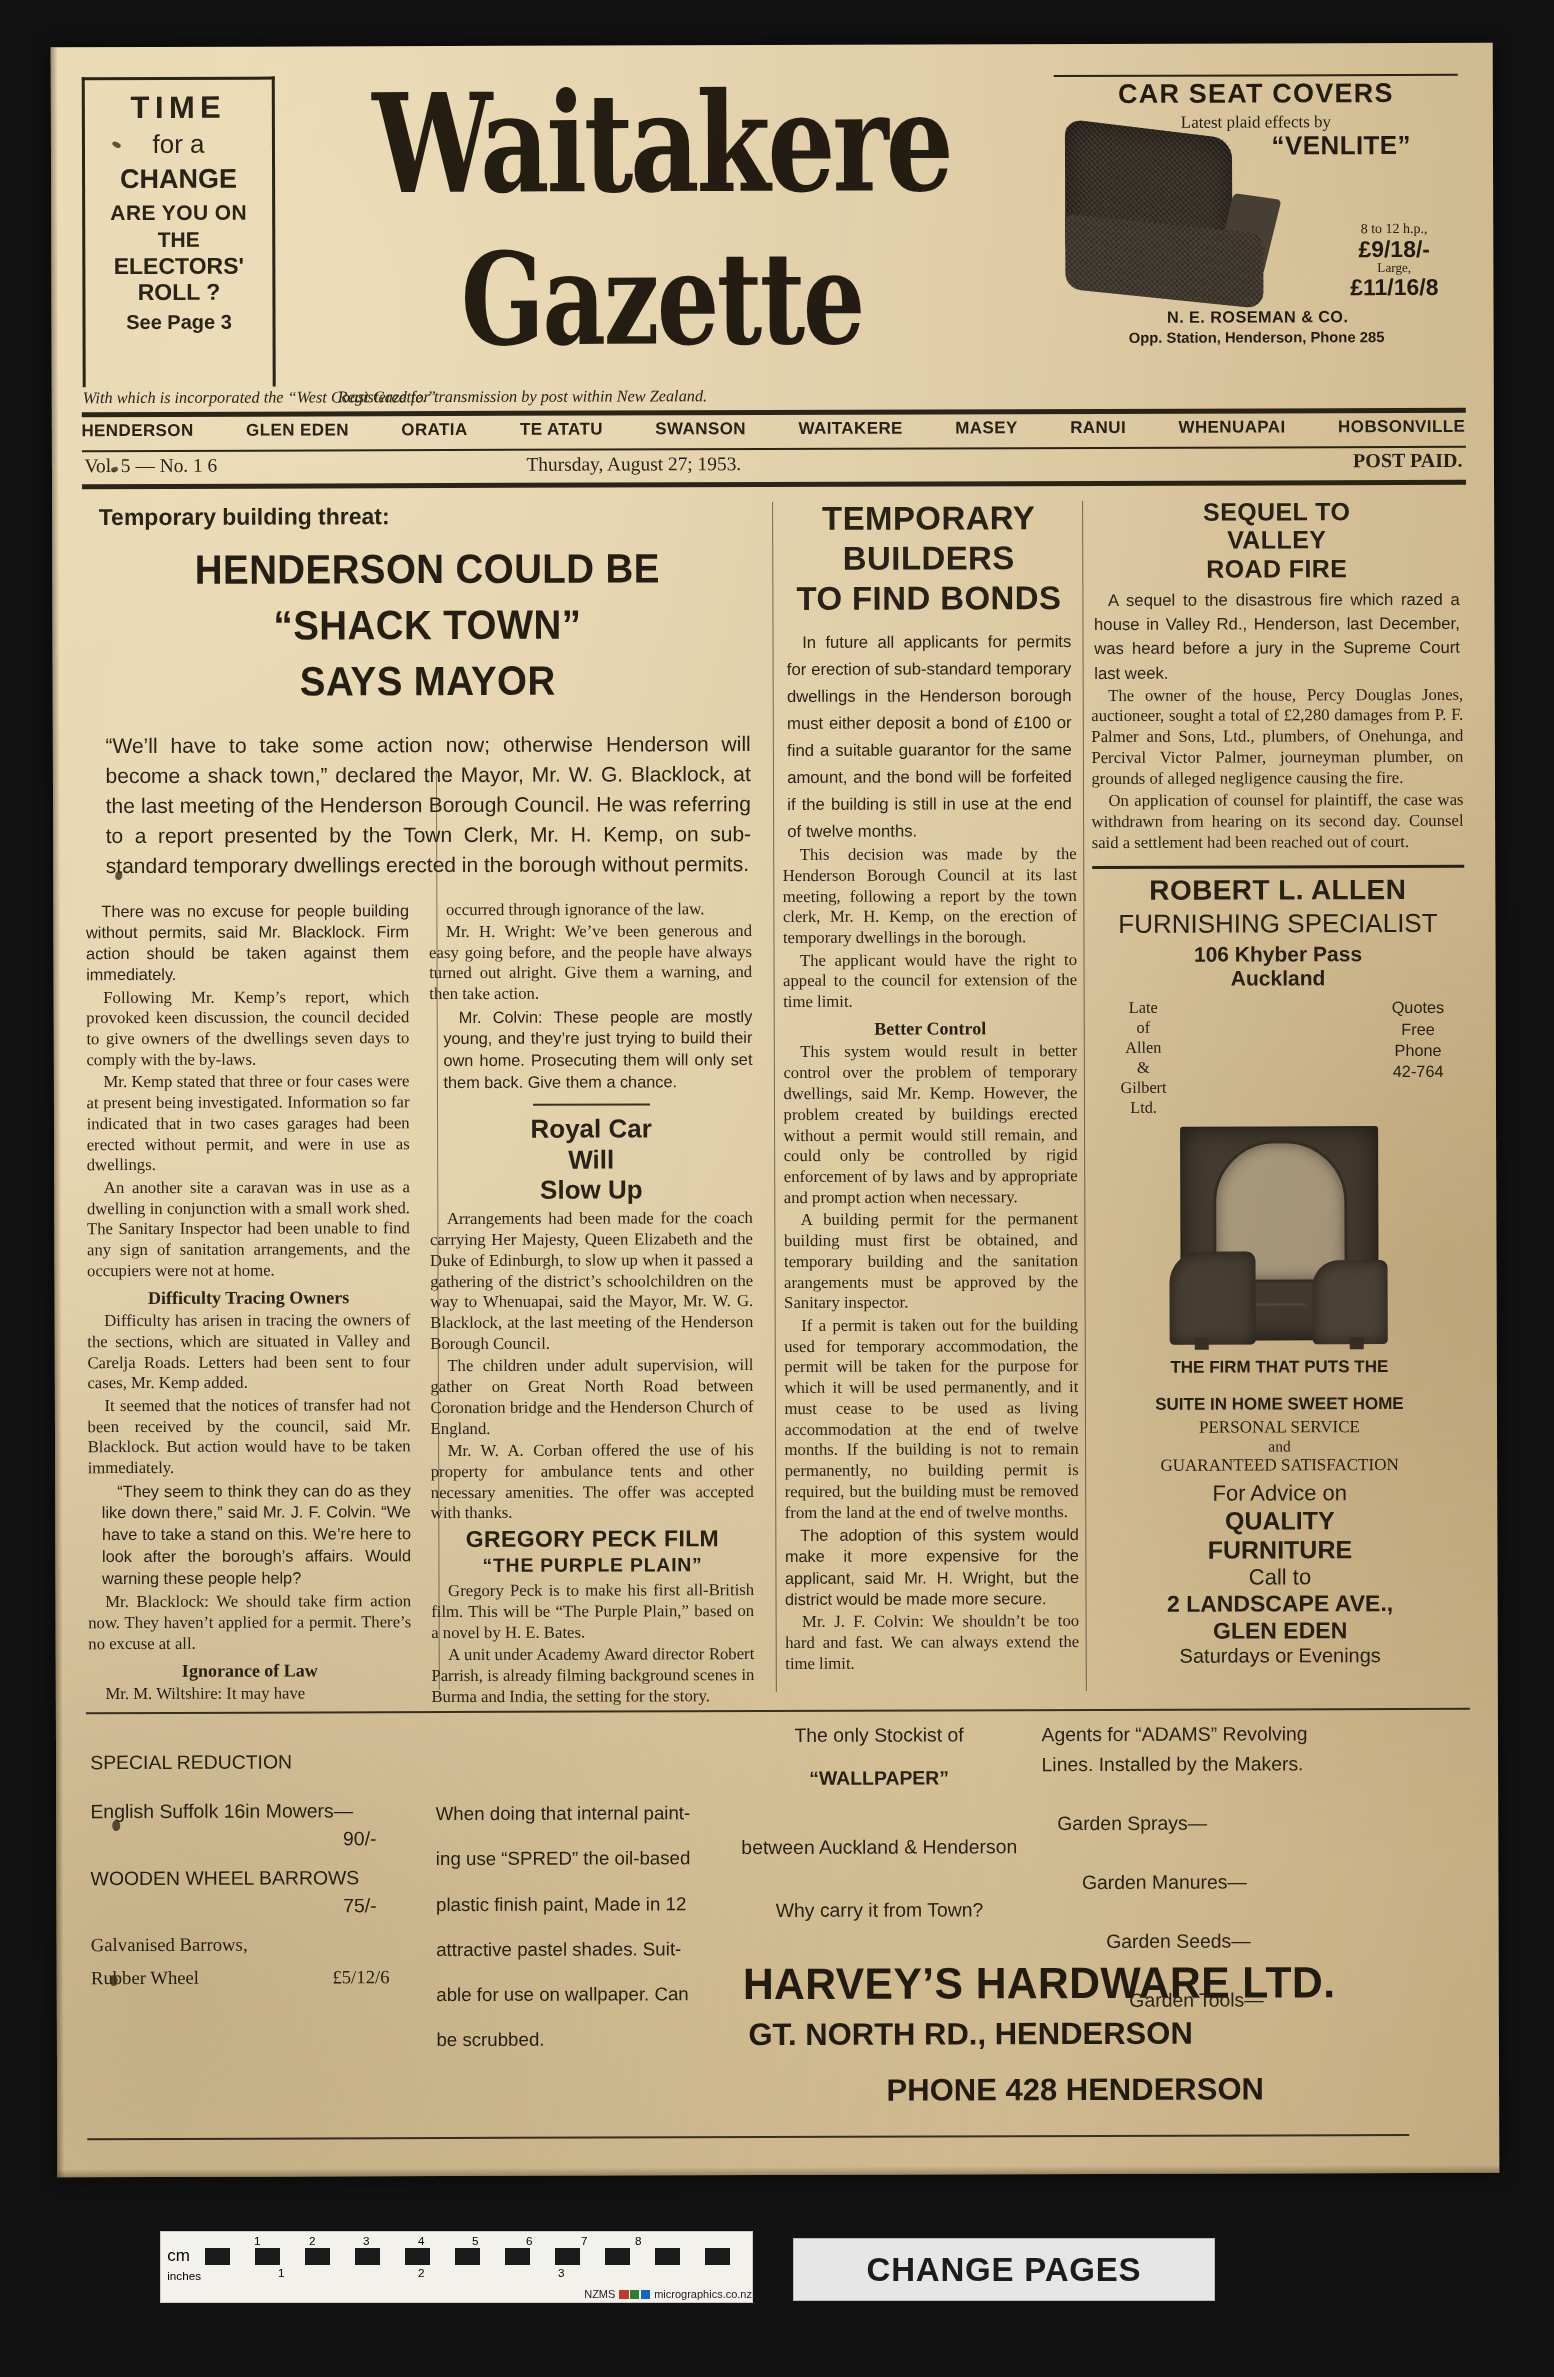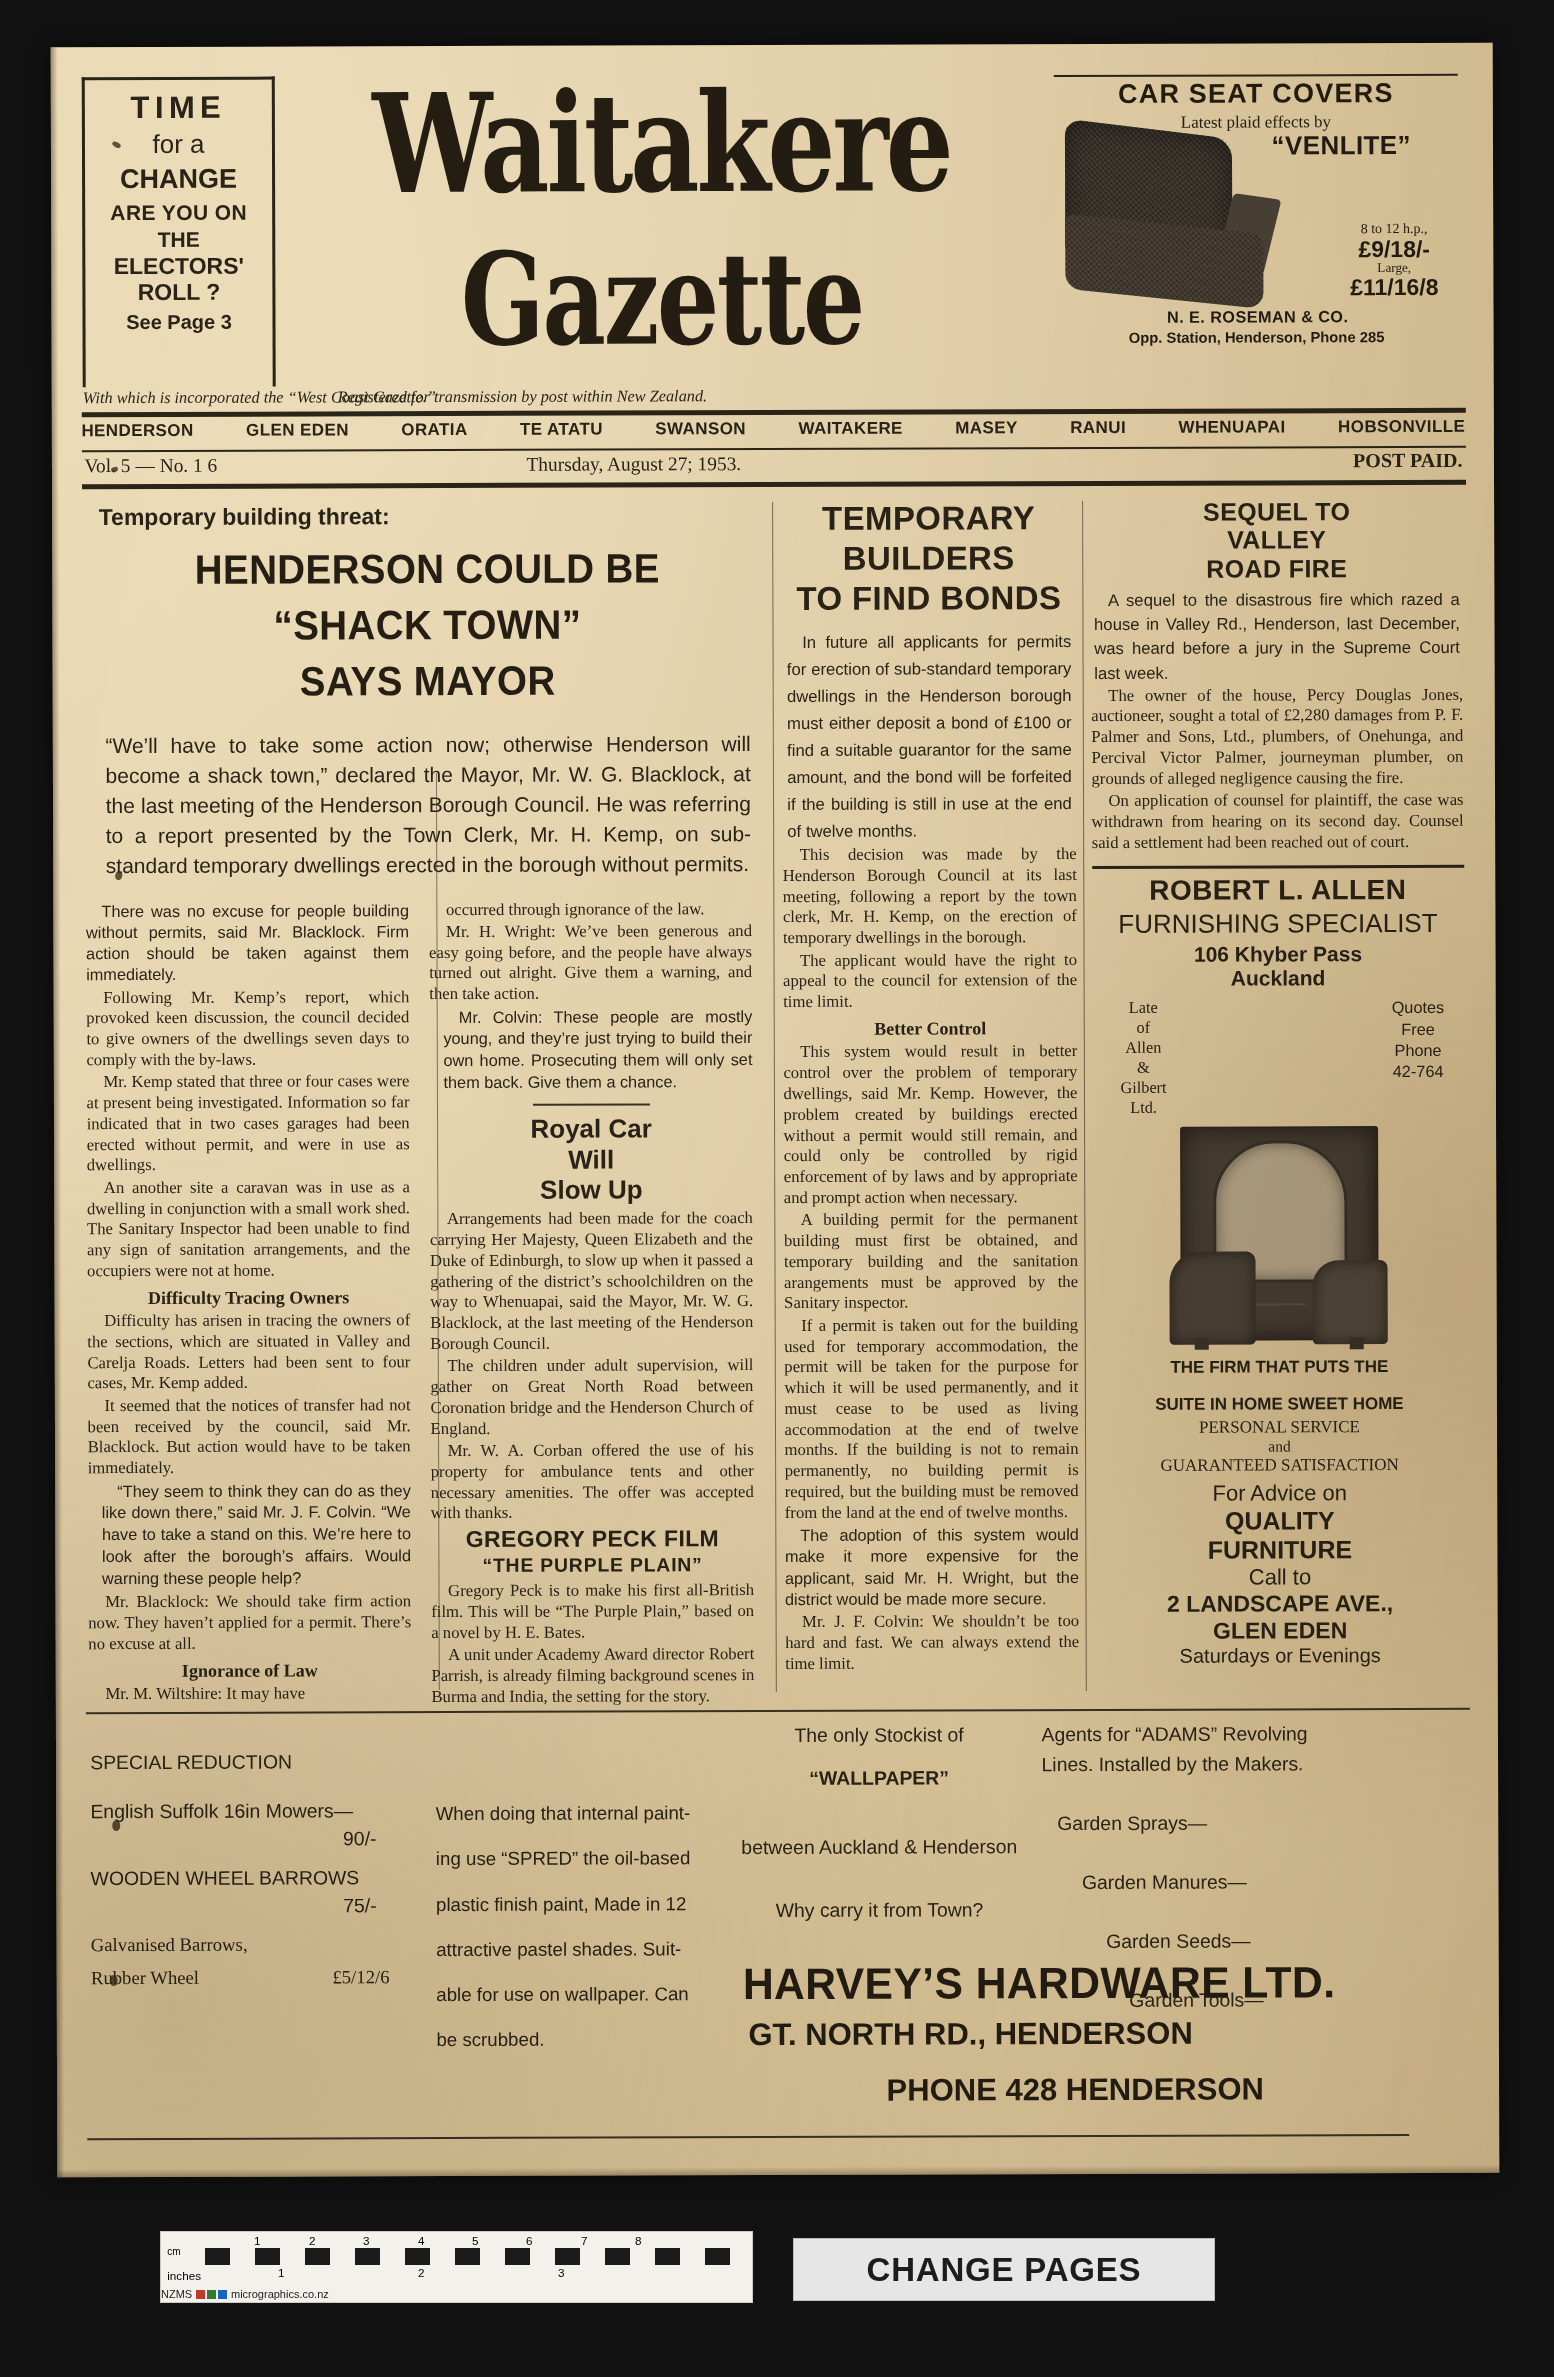--- a/index.html
+++ b/index.html
@@ -229,27 +229,27 @@
   .harvey{position:absolute;left:645px;top:241px;width:739px;
     font-family:"Liberation Sans",sans-serif;font-weight:bold;color:#241d12;}
   .harvey .h1{font-size:44px;letter-spacing:0.4px;transform:scaleX(.97);}
   .harvey .h2{font-size:31px;margin-top:7.8px;margin-left:17px;}
   .harvey .h3{font-size:31px;margin-top:20px;margin-left:155px;}
   .botrule2{position:absolute;left:29.5px;top:2091px;width:1322px;height:2.3px;background:#3b3226;}
 
   
   .ruler{position:absolute;left:160px;top:2231px;width:591px;height:70px;background:#f3f1ec;
     border:0.8px solid #cfcac0;}
-  .ruler .cm{position:absolute;left:6.2px;top:14px;font-family:"Liberation Sans",sans-serif;font-size:10px;}
+  .ruler .cm{position:absolute;left:6.2px;top:14px;font-family:"Liberation Sans",sans-serif;font-size:17px;}
   .ruler .inch{position:absolute;left:6.2px;top:37px;font-family:"Liberation Sans",sans-serif;font-size:11.7px;}
   .ruler .num{position:absolute;top:1.6px;font-family:"Liberation Sans",sans-serif;font-size:11.7px;}
   .ruler .numb{position:absolute;top:34px;font-family:"Liberation Sans",sans-serif;font-size:11.7px;}
   .ruler .bar{position:absolute;left:44px;top:15.5px;right:6.2px;height:17px;
     background:repeating-linear-gradient(90deg,#1b1b1b 0 25px,#f3f1ec 25px 50px);}
-  .ruler .brand{position:absolute;left:0;right:0;bottom:2.3px;text-align:left;
+  .ruler .brand{position:absolute;left:0;right:0;bottom:2.3px;text-align:right;
     font-family:"Liberation Sans",sans-serif;font-size:11px;color:#222;}
   .ruler .brand .sq{display:inline-block;width:9.3px;height:9.3px;background:#c0392b;margin:0 0.8px;vertical-align:-1.6px;}
   .ruler .brand .sq2{display:inline-block;width:9.3px;height:9.3px;background:#2e7d32;margin:0 0.8px;vertical-align:-1.6px;}
   .ruler .brand .sq3{display:inline-block;width:9.3px;height:9.3px;background:#1565c0;margin:0 0.8px;vertical-align:-1.6px;}
 
   .damaged{position:absolute;left:793px;top:2238px;width:420px;height:61px;
     background:#e6e6e6;border:0.8px solid #bdbdbd;display:flex;align-items:center;justify-content:center;
     font-family:"Liberation Sans",sans-serif;font-weight:bold;font-size:33px;color:#1c1c1c;letter-spacing:0.8px;}
 
   

